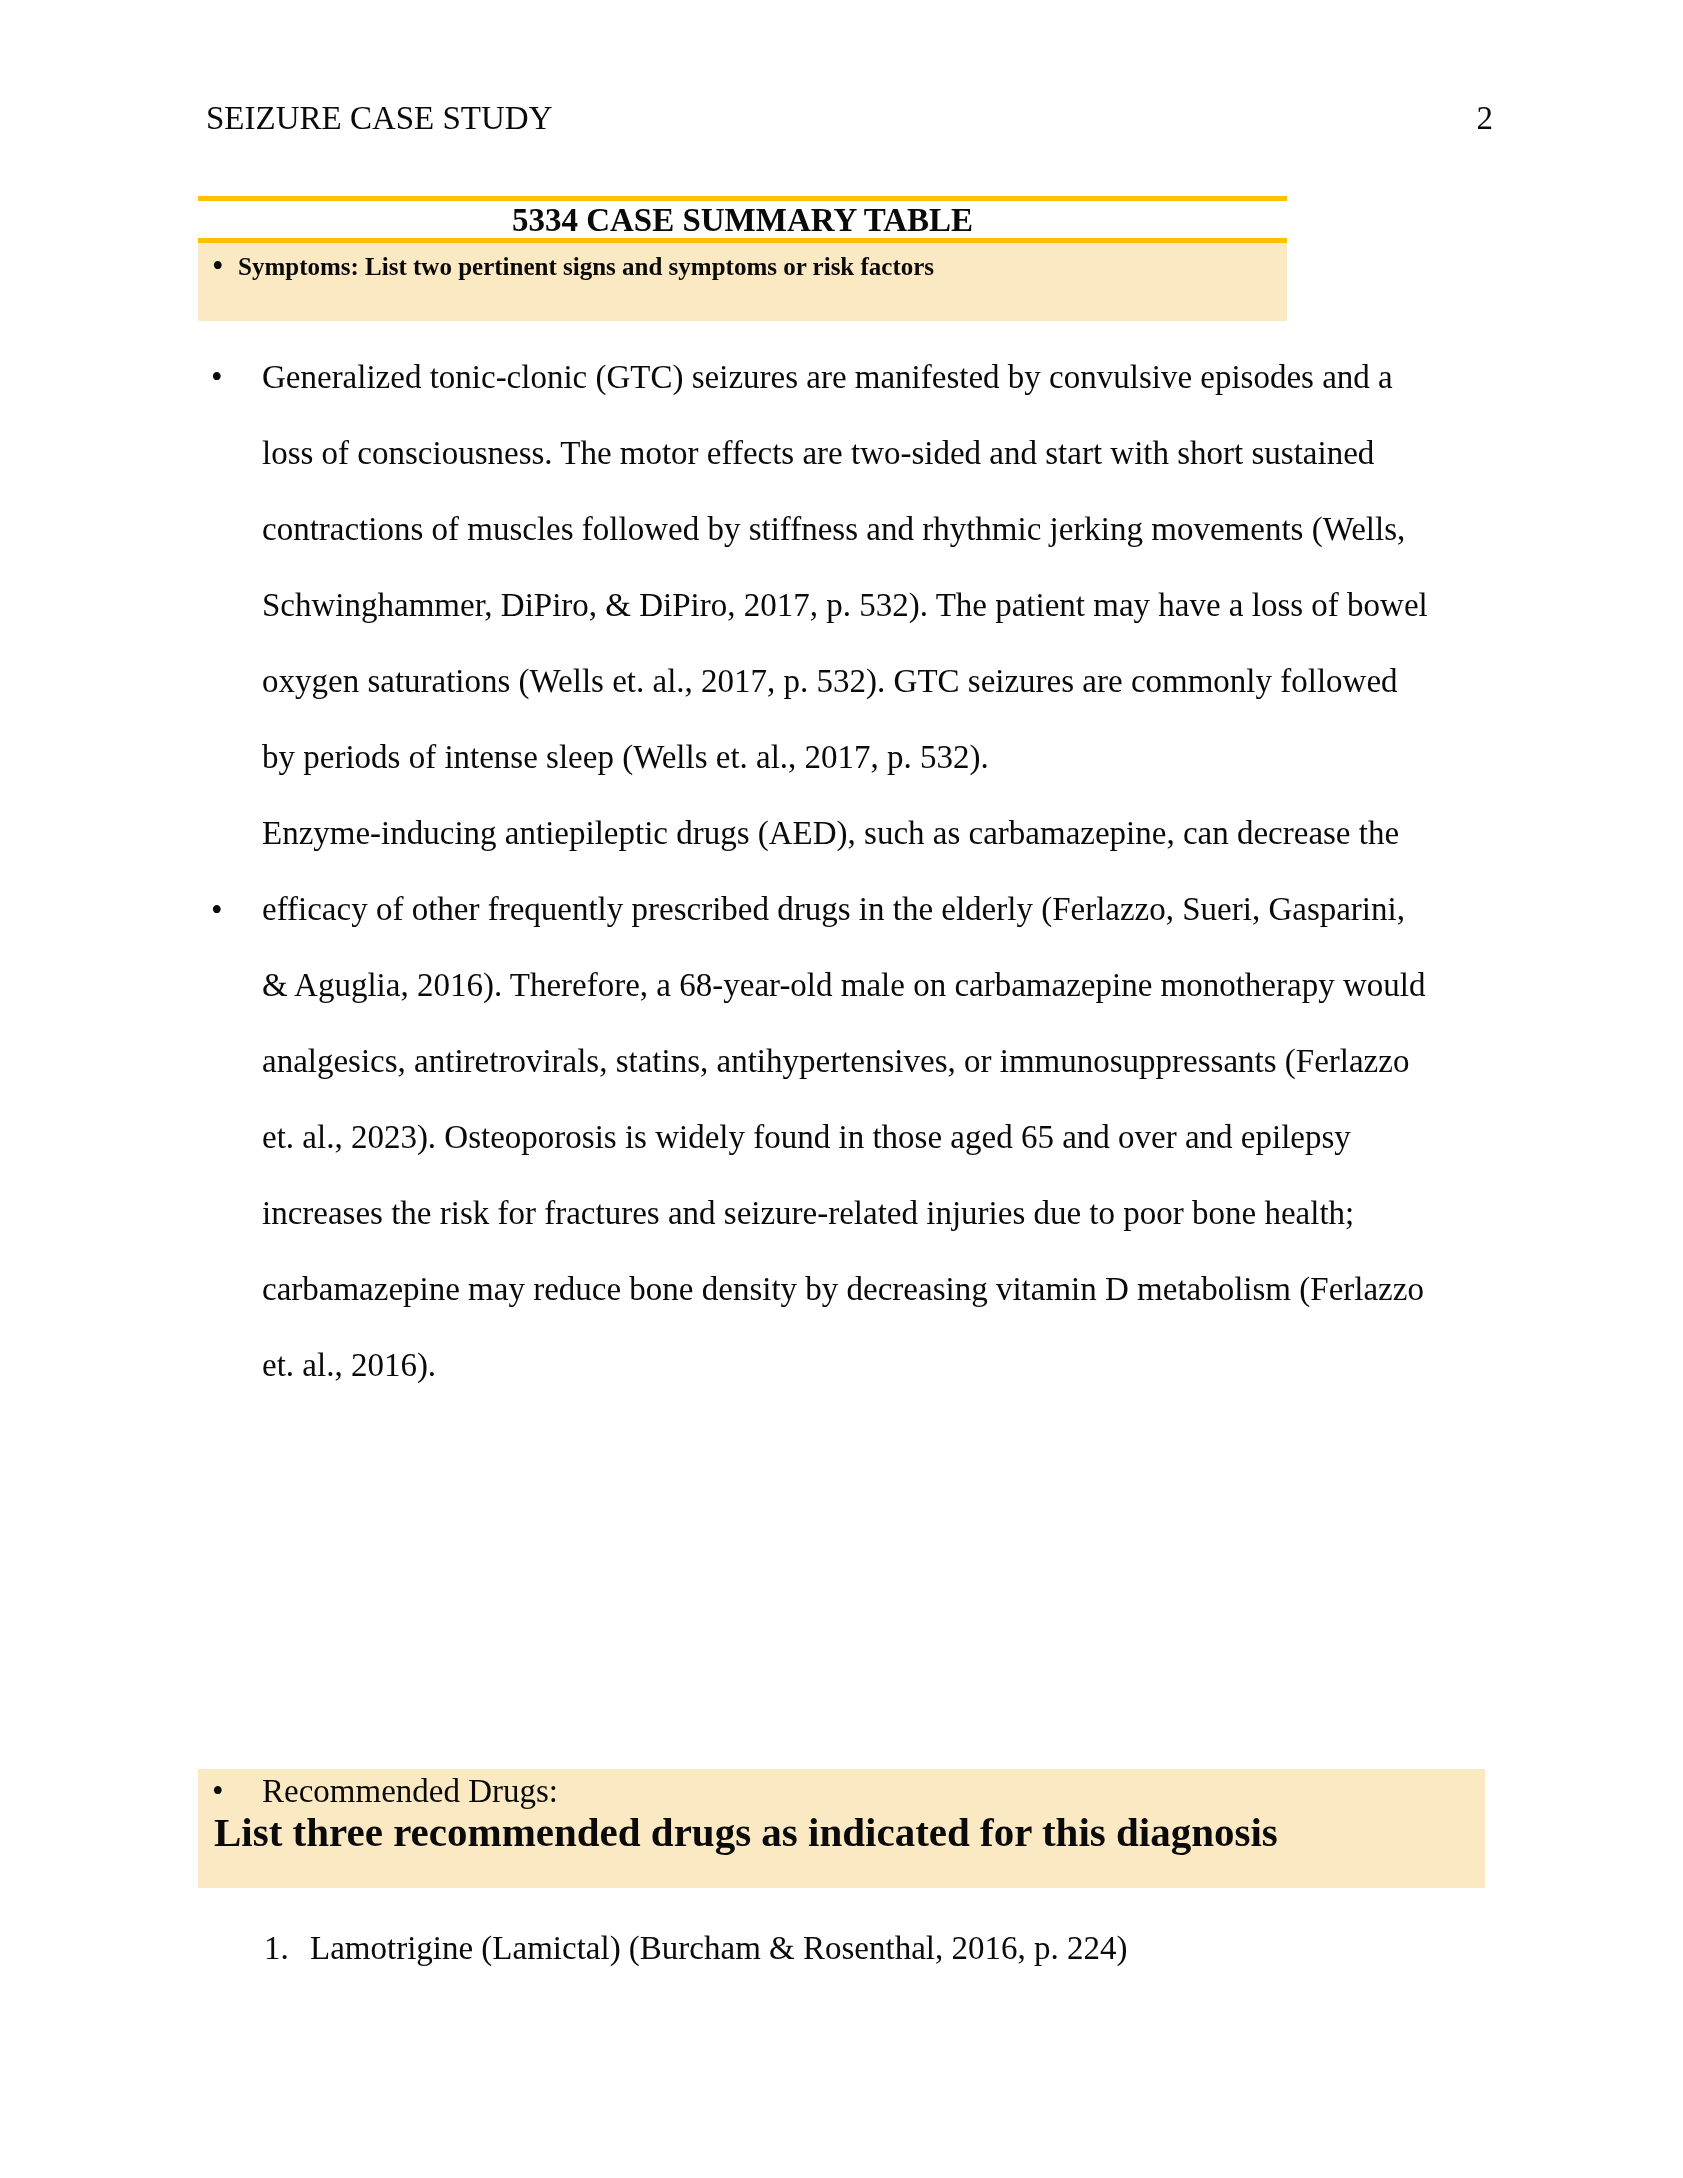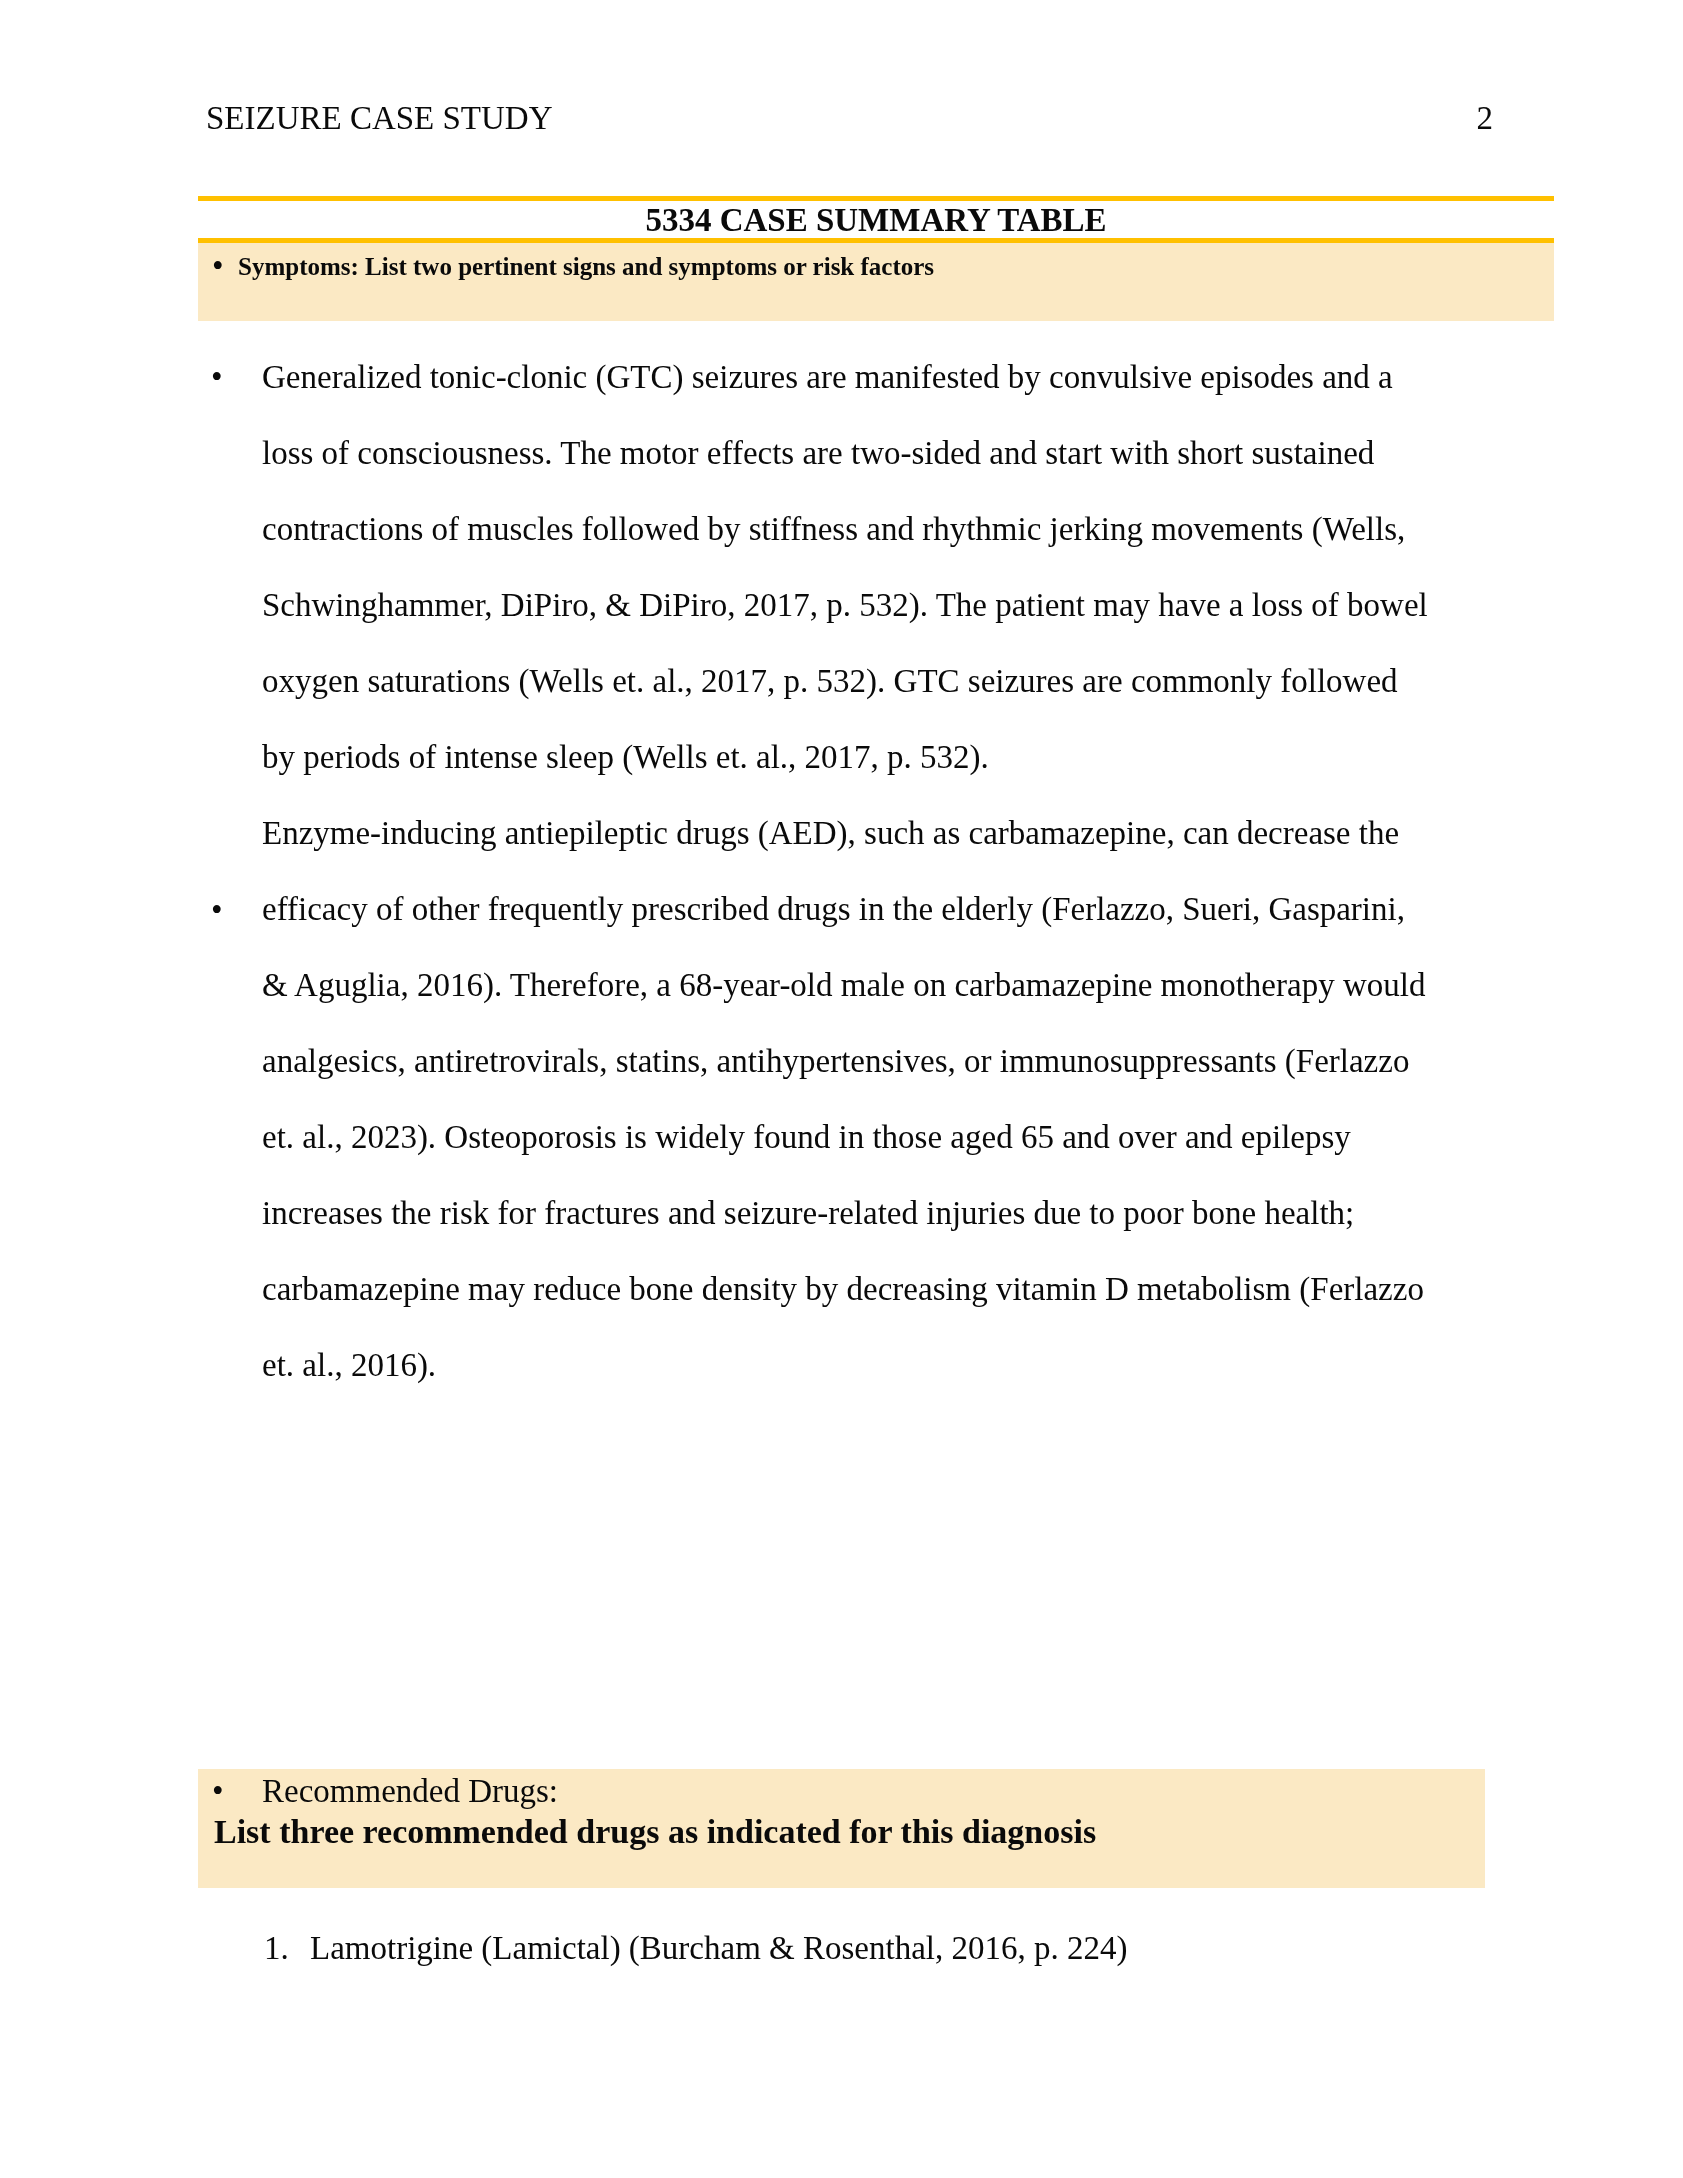--- a/index.html
+++ b/index.html
@@ -11,21 +11,21 @@
     overflow:hidden;
     font-family:"Liberation Serif","DejaVu Serif",serif;
     color:var(--text,#0a0a0a);
   }
   .running-head-row{
     position:absolute;left:198px;top:98px;width:1287px;
     display:flex;justify-content:space-between;
     font-size:33px;line-height:40px;white-space:nowrap;margin-left:8px;
   }
   .case-table{
-    position:absolute;left:198px;top:196px;width:1356px;
+    position:absolute;left:198px;top:196px;width:1089px;
     border-top:5px solid var(--gold,#FFC000);
   }
   .table-title-row{
     height:37px;line-height:38px;
     border-bottom:5px solid var(--gold,#FFC000);
     text-align:center;font-weight:bold;font-size:33px;white-space:nowrap;
   }
   .symptoms-row{
     position:relative;height:78px;
     background:var(--cream,#FBE9C4);
@@ -56,21 +56,21 @@
   }
   .recommended-row .bullet{
     position:absolute;left:14px;top:2px;font-size:33px;line-height:40px;
   }
   .recommended-row .label{
     position:absolute;left:64px;top:2px;
     font-weight:normal;font-size:33px;line-height:40px;white-space:nowrap;
   }
   .recommended-row .subtitle{
     position:absolute;left:16px;top:43px;
-    font-weight:bold;font-size:34px;line-height:40px;white-space:nowrap;
+    font-weight:bold;font-size:41px;line-height:40px;white-space:nowrap;
   }
   .numbered-item{
     position:absolute;left:0;top:1928px;width:1485px;
     font-size:33px;line-height:40px;white-space:nowrap;
   }
   .numbered-item .num{position:absolute;left:264px;}
   .numbered-item .txt{position:absolute;left:310px;}
 </style>
 </head>
 <body>

